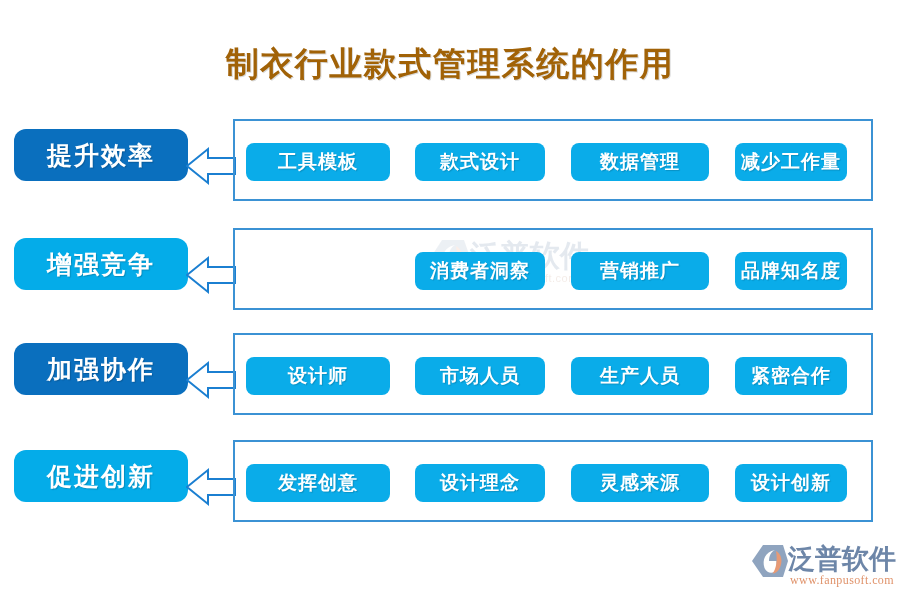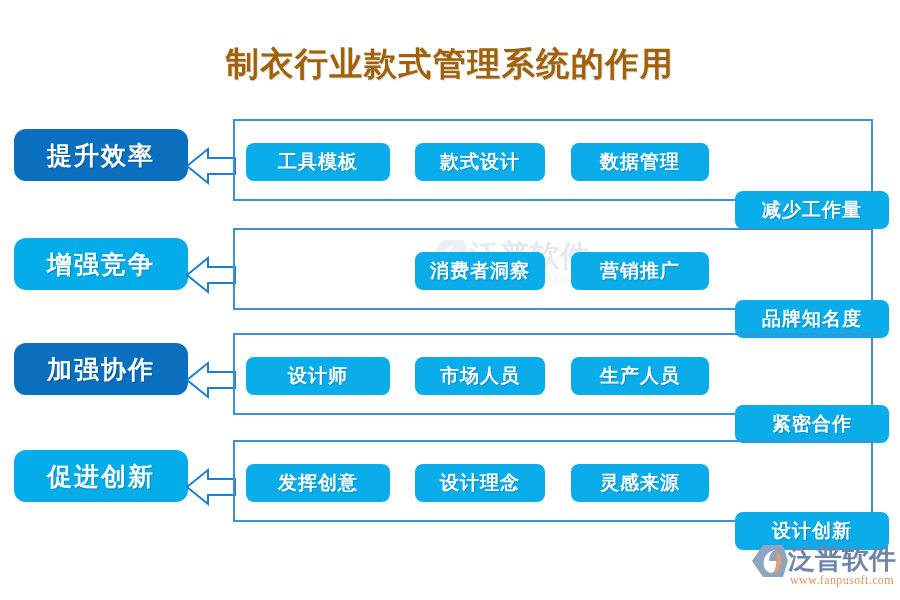--- a/index.html
+++ b/index.html
@@ -138,21 +138,21 @@
     font-size: 19px;
     font-weight: bold;
     letter-spacing: 1px;
     font-family: "Liberation Serif", "DejaVu Serif", serif;
     text-shadow: 1px 1px 1px rgba(0,0,0,0.16);
     white-space: nowrap;
   }
   .pill.p0 { left: 11px;  width: 144px; }
   .pill.p1 { left: 168px; width: 130px; margin-left: 12px; }
   .pill.p2 { left: 336px; width: 138px; }
-  .pill.p3 { left: 500px; width: 154px; margin-top: 48px; }
+  .pill.p3 { left: 500px; width: 112px; }
 
   
   #brand-logo {
     position: absolute;
     left: 752px;
     top: 541px;
     width: 140px;
     height: 48px;
   }
   #brand-logo .bl-mark {

